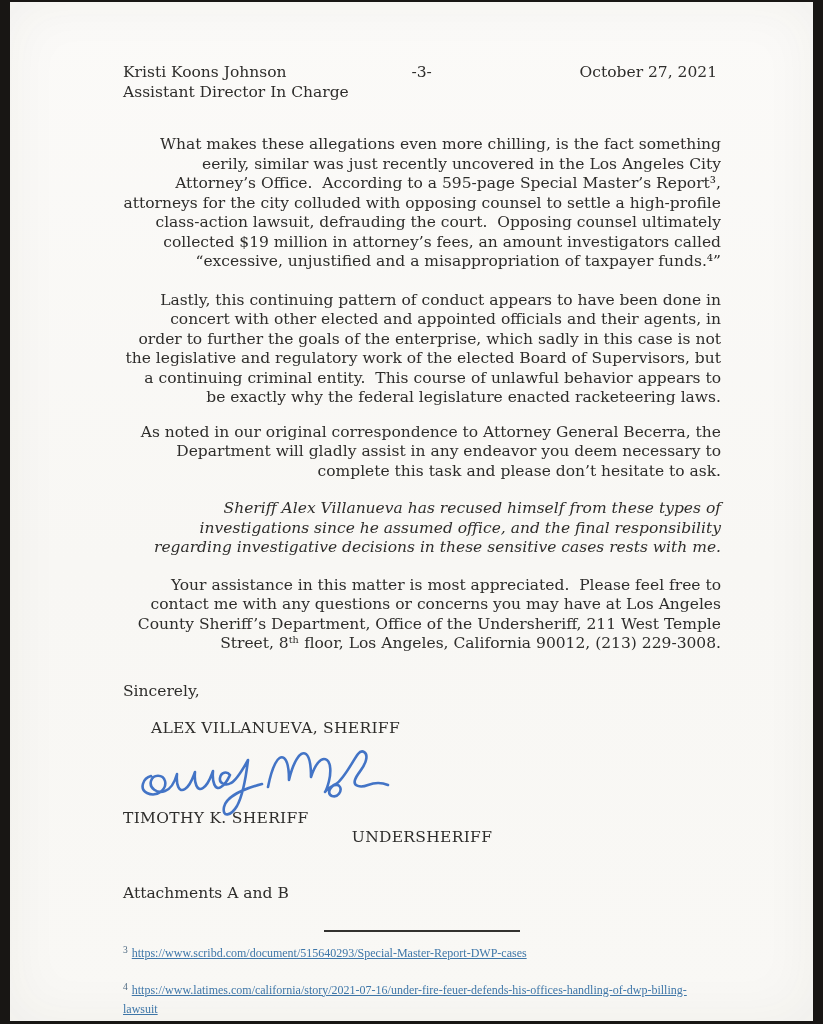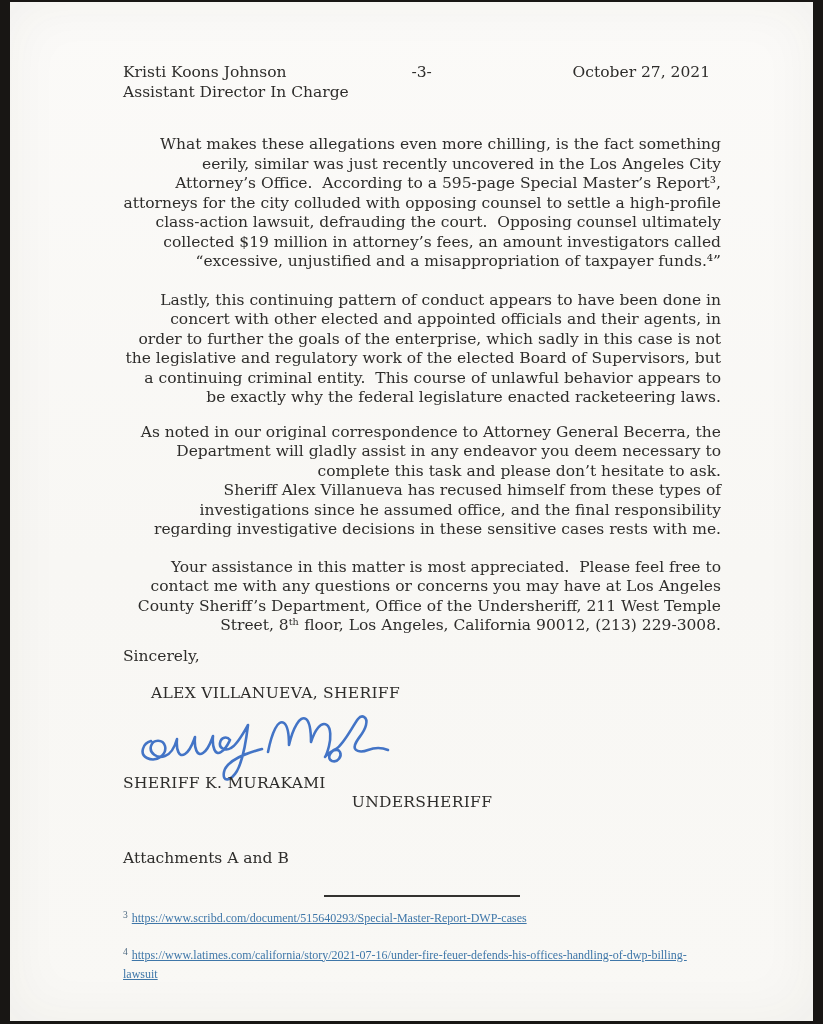--- a/index.html
+++ b/index.html
@@ -31,34 +31,34 @@
     line-height: 20px;
   }
   .page-number {
     position: absolute;
     left: 50%;
     top: 0;
     transform: translateX(-52%);
   }
   .letter-date {
     position: absolute;
-    right: 11px;
+    right: 4px;
     top: 0;
   }
   p.body-para {
     margin: 0;
     margin-top: 19px;
     white-space: pre-wrap;
     text-align: right;
   }
   p.body-para.first { margin-top: 33px; }
   p.body-para.p3 { margin-top: 15px; }
-  p.body-para.p4 { margin-top: 0; }
+  p.body-para.p4 { margin-top: 18px; font-style: italic; }
   p.body-para.p5 { margin-top: 18px; }
-  .valediction { margin-top: 11px; }
+  .valediction { margin-top: 28px; }
   .sheriff-name { margin-top: 18px; letter-spacing: 0.3px; margin-left: 28px; }
   .signature-wrap {
     height: 64px;
     margin: 6px 0 0 8px;
     position: relative;
   }
   .signature-wrap svg {
     position: absolute;
     left: 0;
     top: -2px;
@@ -116,21 +116,21 @@
     <div class="valediction">Sincerely,</div>
     <div class="sheriff-name">ALEX VILLANUEVA, SHERIFF</div>
 
     <div class="signature-wrap">
       <svg width="262" height="84" viewBox="0 0 262 84">
         <path fill="none" stroke-width="2.6" stroke-linecap="round" stroke-linejoin="round" d="M20,33 C12,35 8,46 16,50 C26,55 36,46 34,38 C32,31 22,31 20,38 C18,45 26,51 34,48 C40,46 44,38 46,31 C45,42 48,50 54,46 C60,42 62,34 64,29 C63,40 66,49 72,45 C78,41 80,33 82,28 C81,39 84,48 90,44 C95,41 97,36 99,32 C96,28 90,29 89,35 C88,41 95,43 100,40 C106,37 112,26 117,17 C115,34 112,52 106,63 C100,73 91,75 93,64 C95,54 112,46 131,41" stroke="#4374c6"></path>
         <path fill="none" stroke-width="2.6" stroke-linecap="round" stroke-linejoin="round" d="M137,44 C141,24 147,11 153,15 C157,18 158,28 158,37 C162,20 169,7 175,11 C179,14 180,24 180,34 C184,22 190,13 196,17 C200,20 200,30 198,38 C197,42 196,46 194,49 C200,42 207,40 209,44 C211,48 207,55 201,53 C196,51 198,44 205,41 C213,36 221,19 227,11 C231,6 237,9 235,17 C233,26 226,30 224,37 C222,43 229,45 237,42 C245,39 252,40 257,42" stroke="#4374c6"></path>
       </svg>
     </div>
 
-    <div class="signer-name">SHERIFF K. MURAKAMI</div>
+    <div class="signer-name">TIMOTHY K. SHERIFF</div>
     <div class="signer-title">UNDERSHERIFF</div>
 
     <div class="attachments-note">Attachments A and B</div>
 
     <hr class="footnote-divider">
 
     <div class="footnotes">
       <div class="footnote-item">
         <span class="footnote-marker">3</span><a class="footnote-link" style="color: rgb(62, 118, 168);">https://www.scribd.com/document/515640293/Special-Master-Report-DWP-cases</a>
       </div>

